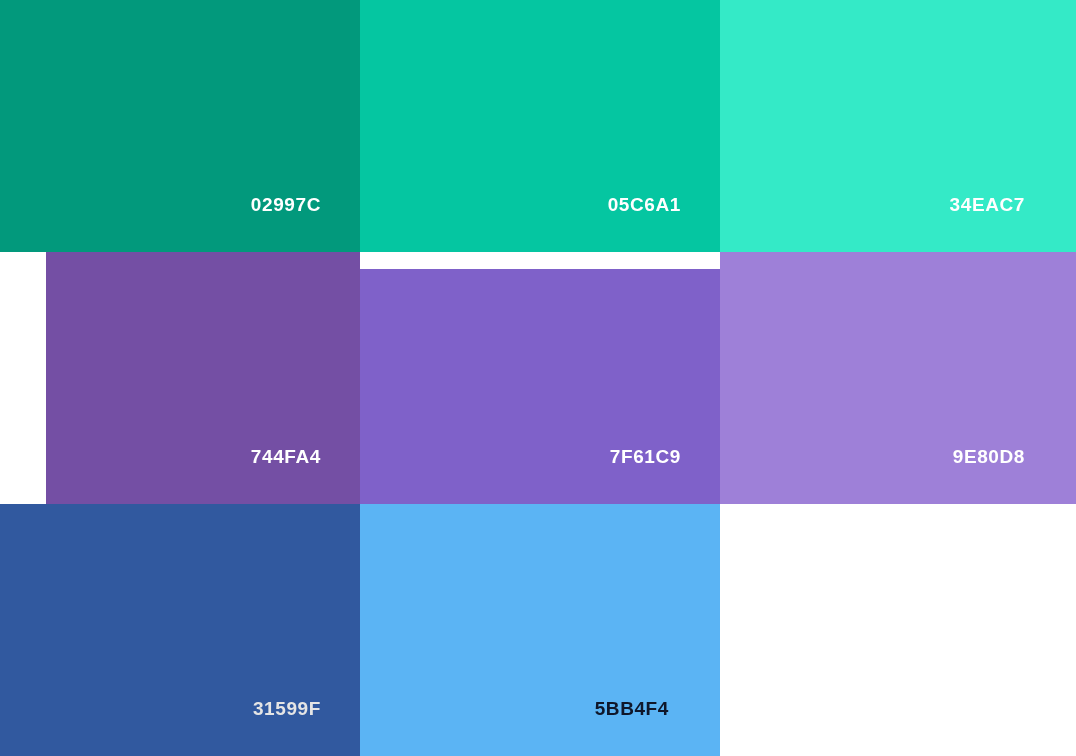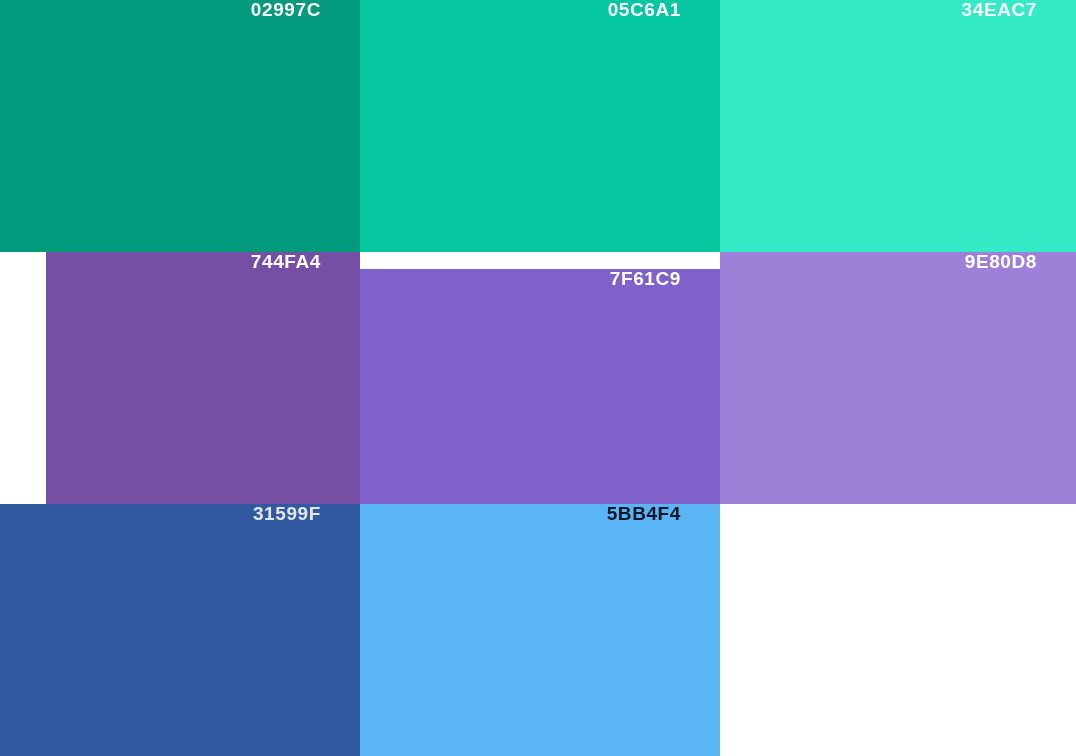--- a/index.html
+++ b/index.html
@@ -17,40 +17,40 @@
     width: 1076px;
     height: 756px;
     display: grid;
     grid-template-columns: 360px 360px 356px;
     grid-template-rows: 252px 252px 252px;
   }
 
   .swatch {
     position: relative;
     display: flex;
-    align-items: flex-start;
+    align-items: flex-end;
     justify-content: flex-end;
     overflow: hidden;
   }
 
   .swatch-label {
     color: #ffffff;
     font-family: "Liberation Sans", "DejaVu Sans", sans-serif;
     font-size: 19px;
     font-weight: 600;
     letter-spacing: 0.6px;
     line-height: 1;
     padding-right: 39px;
     padding-bottom: 38px;
     white-space: nowrap;
     -webkit-font-smoothing: antialiased;
   }
 
   
-  .swatch.col-3 .swatch-label { padding-right: 39px; }
+  .swatch.col-3 .swatch-label { padding-right: 51px; }
 </style>
 </head>
 <body>
 
 <div id="palette-grid">
 
   <div class="swatch col-1" style="background-color: rgb(2, 153, 124);">
     <span class="swatch-label" style="color: rgb(255, 255, 255);">02997C</span>
   </div>
 

